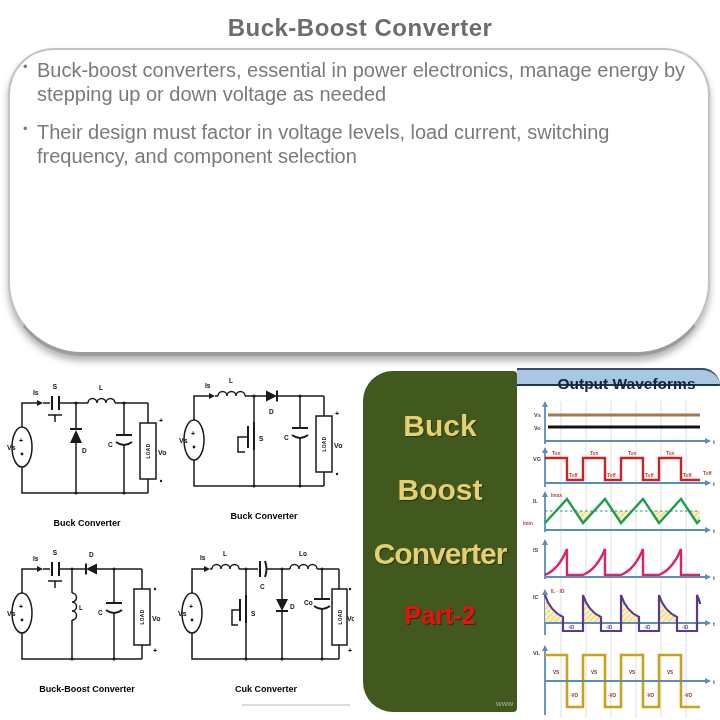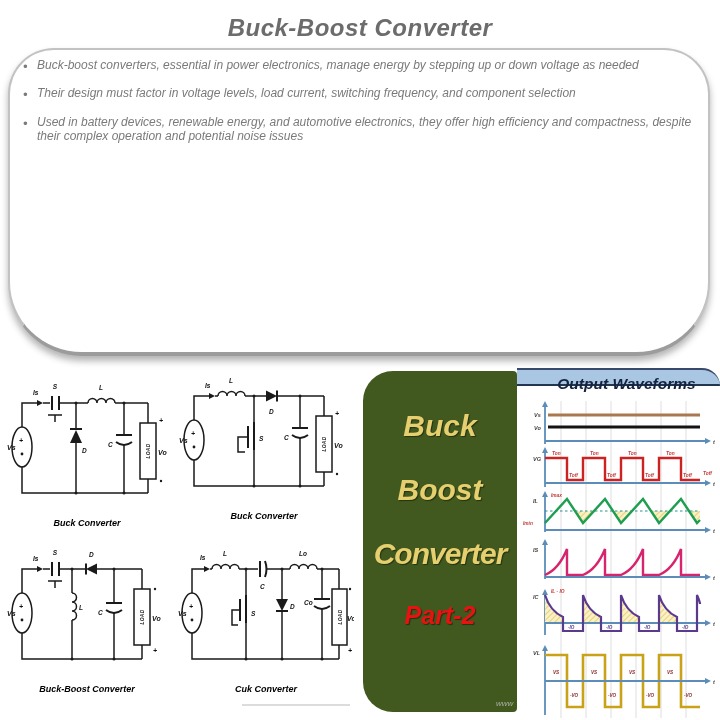--- a/index.html
+++ b/index.html
@@ -1,26 +1,26 @@
 <!DOCTYPE html>
 <html><head>
 <meta charset="utf-8">
 <style>
   html,body{margin:0;padding:0;background:#fff;}
   .page{position:relative;width:720px;height:720px;background:#fff;overflow:hidden;
-        font-family:"Liberation Sans",sans-serif;font-style:italic;}
+        font-family:"Liberation Sans",sans-serif;}
   
   .title{position:absolute;top:14px;left:0;width:720px;text-align:center;
          font-size:24px;font-weight:700;color:#6c6c6c;letter-spacing:.5px;}
   .bubble{position:absolute;left:8px;top:48px;width:702px;height:308px;background:#fff;
           border:2px solid #c2c2c2;border-bottom:4px solid #9c9c9c;
           border-radius:46px 46px 74px 74px;box-sizing:border-box;
           box-shadow:0 5px 7px rgba(0,0,0,.30);}
   .bullets{position:absolute;left:22px;top:58px;width:672px;margin:0;padding:0;list-style:none;}
-  .bullets li{position:relative;padding-left:15px;color:#7a7a7a;font-size:12px;
+  .bullets li{position:relative;padding-left:15px;color:#7a7a7a;font-size:20px;
               line-height:1.2;margin-bottom:14px;font-weight:500;}
   .bullets li::before{content:"\2022";position:absolute;left:1px;top:1px;font-size:13px;color:#7a7a7a;}
   
   .cell{position:absolute;text-align:center;}
   .cap{font-size:9px;font-weight:700;color:#000;margin-top:1px;}
   .wire{stroke:#1a1a1a;stroke-width:1.5;fill:none;}
   .thick{stroke:#1a1a1a;stroke-width:2;fill:none;}
   .blk{fill:#1a1a1a;}
   .clbl{font-size:6.5px;font-weight:700;fill:#111;}
   .vlbl{font-size:7px;font-weight:700;fill:#111;}
@@ -51,21 +51,20 @@
 <body>
 
 <div class="page">
 
   <div class="title">Buck-Boost Converter</div>
 
   <div class="bubble"></div>
   <ul class="bullets">
     <li>Buck-boost converters, essential in power electronics, manage energy by stepping up or down voltage as needed</li>
     <li>Their design must factor in voltage levels, load current, switching frequency, and component selection</li>
-    <li>Used in battery devices, renewable energy, and automotive electronics, they offer high efficiency and compactness, despite their complex operation and potential noise issues</li>
   </ul>
 
   <div class="cell" style="left:6px;top:377px;width:162px;">
     <svg width="162" height="136" viewBox="0 0 162 136">
       <ellipse class="wire" cx="16" cy="70" rx="10" ry="20"></ellipse>
       <text class="vlbl" x="15" y="66" text-anchor="middle">+</text>
       <circle class="blk" cx="16" cy="77" r="1.4"></circle>
       <text class="vlbl" x="1" y="73">Vs</text>
       <polyline class="wire" points="16,50 16,26 24,26"></polyline>
       <line class="wire" x1="24" y1="26" x2="31" y2="26"></line>

